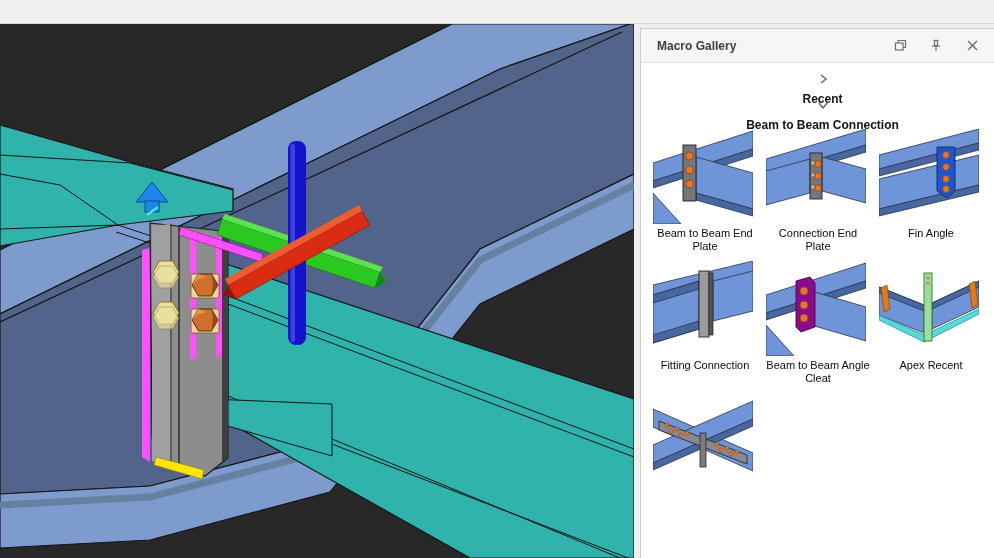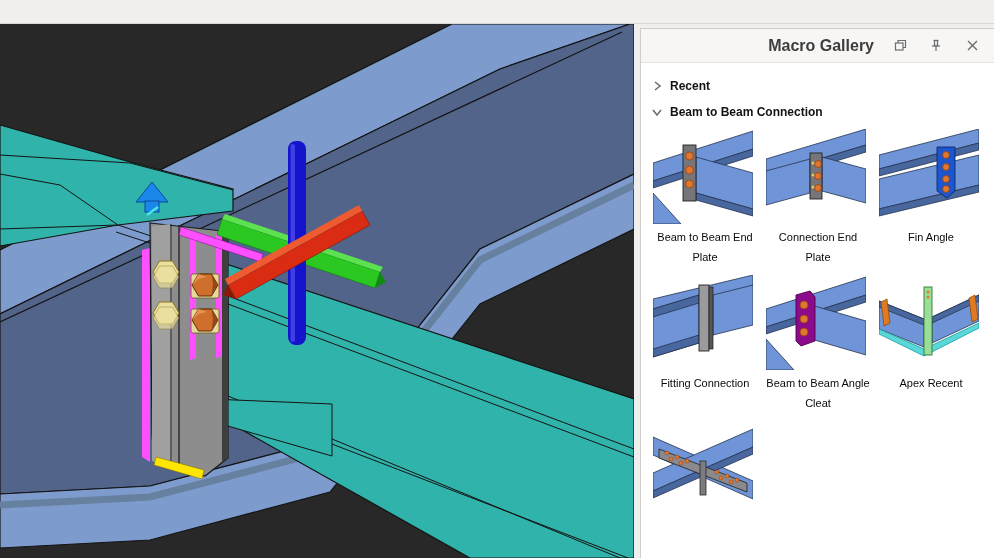--- a/index.html
+++ b/index.html
@@ -5,31 +5,31 @@
   html,body{margin:0;padding:0;width:994px;height:558px;overflow:hidden;
     background:#f0efee;font-family:"Liberation Sans",sans-serif;}
   .chrome{position:absolute;left:0;top:0;width:994px;height:24px;background:#f1f0ef;
     border-bottom:1px solid #d9d7d5;box-sizing:border-box;}
   .viewport{position:absolute;left:0;top:24px;width:634px;height:534px;background:#282828;}
   .viewport svg{display:block;}
   .panel{position:absolute;left:640px;top:28px;width:354px;height:530px;background:#ffffff;
     border-left:1px solid #cfcdcb;border-top:1px solid #cfcdcb;box-sizing:border-box;overflow:hidden;}
   .panel-header{height:33px;display:flex;align-items:center;padding:0 12px 0 16px;
     background:#f7f6f5;border-bottom:1px solid #e4e2e0;}
-  .panel-title{font-size:16px;font-weight:bold;color:#3d3d3d;flex:1;text-align:right;}
+  .panel-title{font-size:12px;font-weight:bold;color:#3d3d3d;flex:1;}
   .hdr-btn{width:20px;height:20px;display:flex;align-items:center;justify-content:center;
     color:#6e6e6e;margin-left:16px;cursor:pointer;}
   .panel-body{position:relative;padding:10px 0 0 10px;height:487px;}
   .section{display:flex;align-items:center;gap:7px;height:26px;font-size:12px;
-    font-weight:bold;color:#141414;cursor:pointer;}
+    font-weight:bold;color:#141414;cursor:pointer;flex-direction:column;}
   .chev{display:flex;align-items:center;}
   .grid{display:flex;flex-wrap:wrap;margin-top:4px;padding-left:2px;}
   .cell{width:113px;display:flex;flex-direction:column;align-items:flex-start;margin-bottom:8px;cursor:pointer;}
   .thumb{width:100px;height:95px;background:#ffffff;}
-  .cell-label{width:104px;text-align:center;font-size:11px;line-height:20px;color:#0a0a0a;
+  .cell-label{width:104px;text-align:center;font-size:11px;line-height:13px;color:#0a0a0a;
     margin-top:3px;min-height:24px;}
 </style>
 </head>
 <body>
 
 <div class="chrome"></div>
 
 <div class="viewport" style="background: rgb(40, 40, 40);">
 <svg width="634" height="534" viewBox="0 0 634 534">
   <rect x="0" y="0" width="634" height="534" fill="var(--beam-bg,#282828)"></rect>

